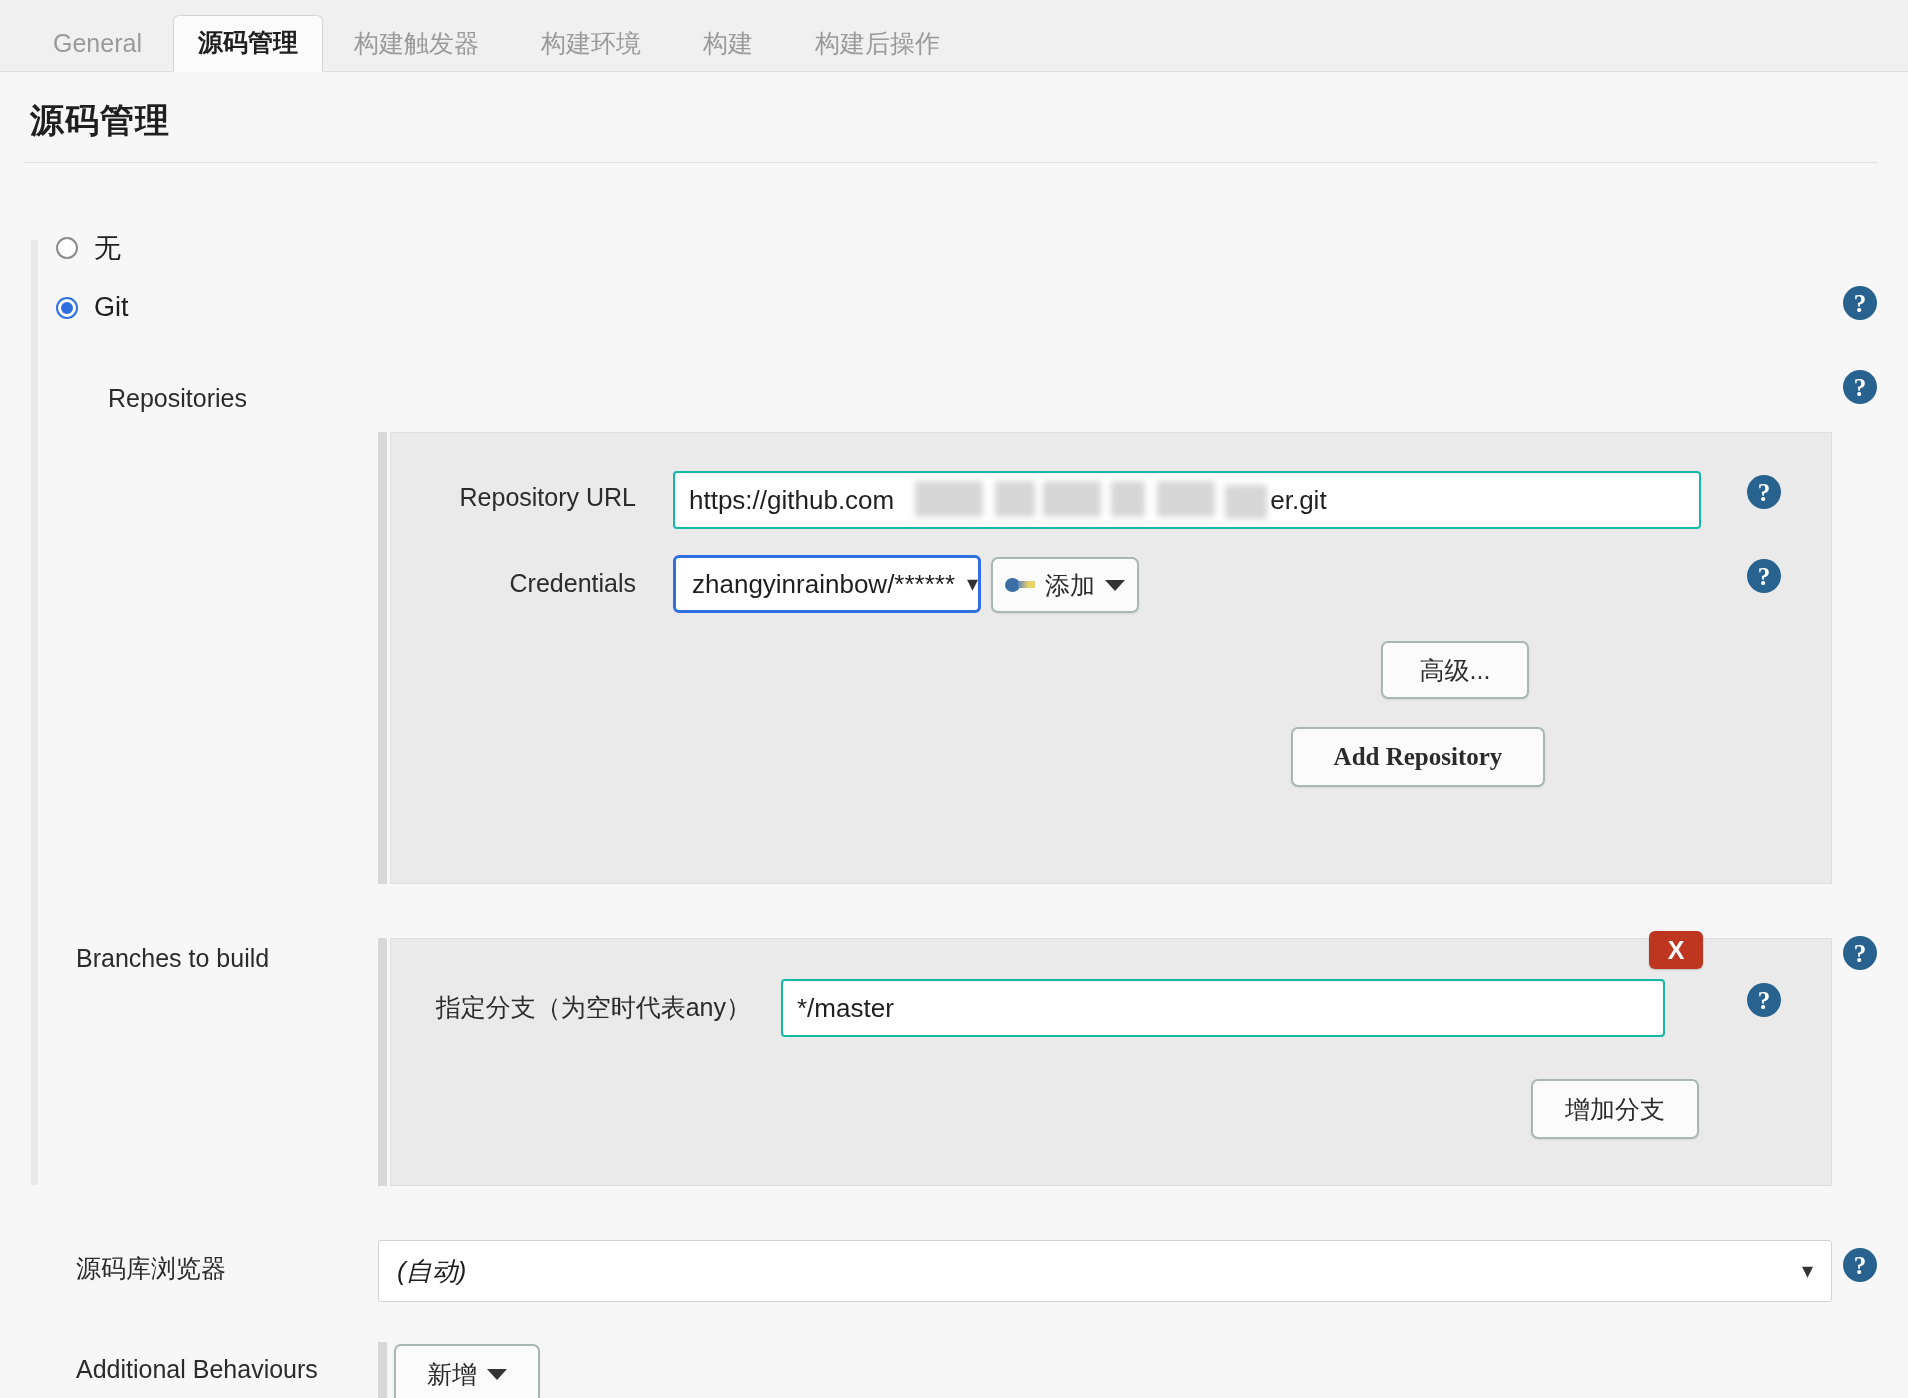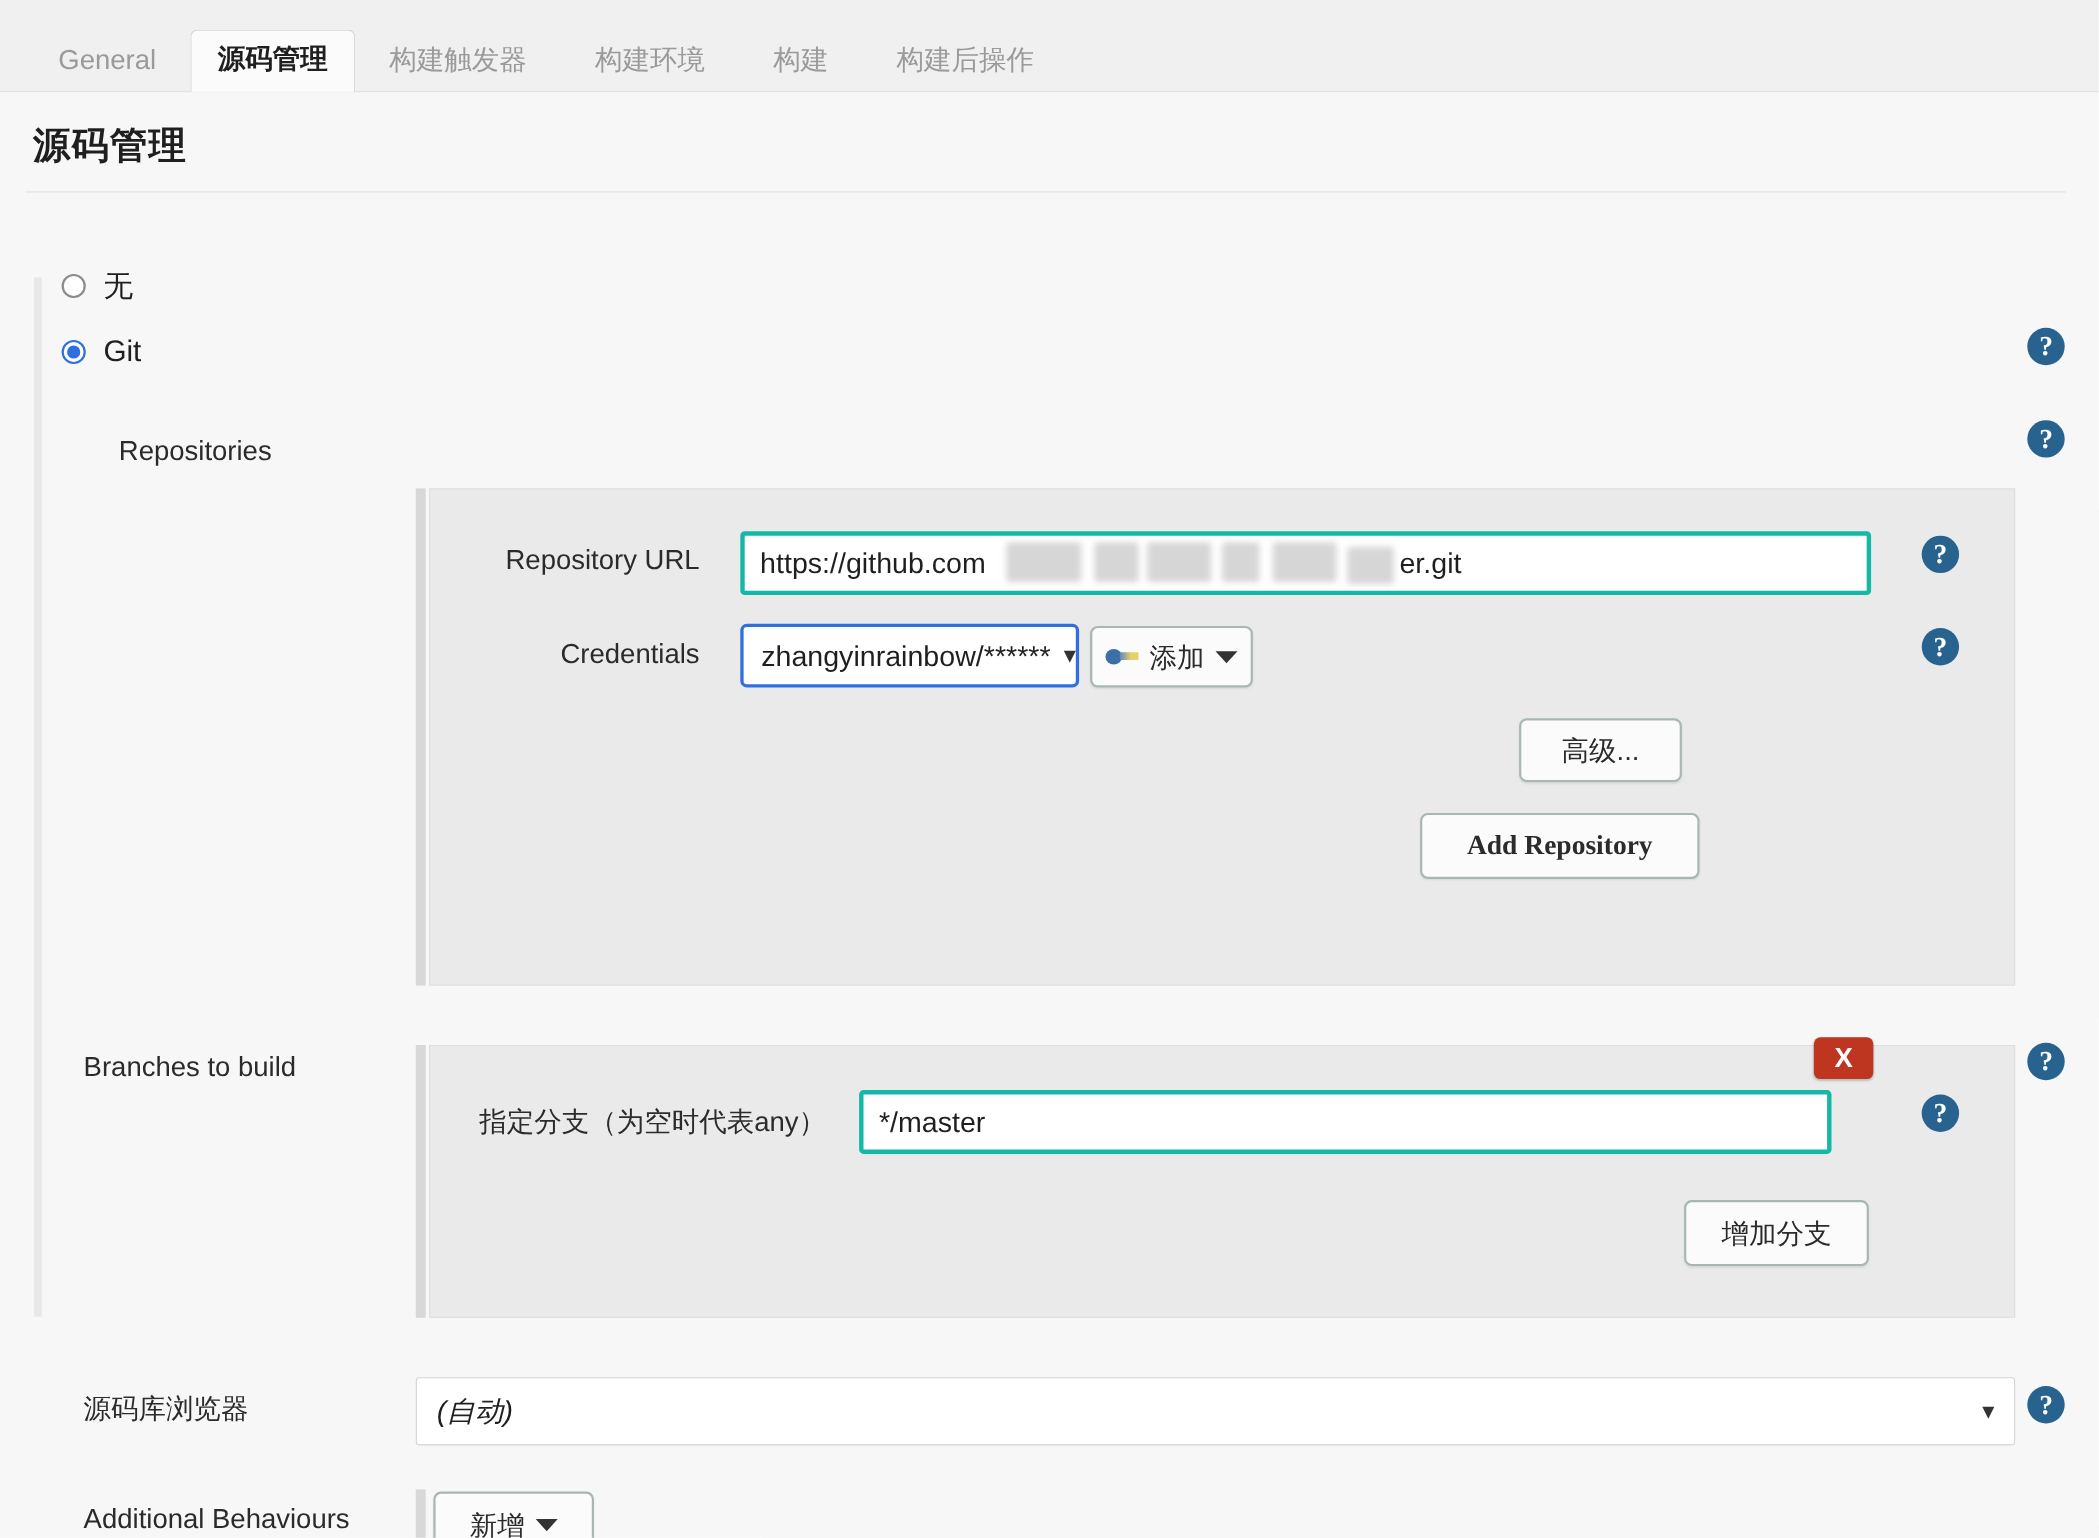--- a/index.html
+++ b/index.html
@@ -9,21 +9,21 @@
     height: 1398px;
     background: #ffffff;
     font-family: "Liberation Sans", "DejaVu Sans", sans-serif;
     color: #333333;
     overflow: hidden;
   }
 
   
   .tabbar {
     position: relative;
-    height: 84px;
+    height: 72px;
     background: #f0f0f0;
     border-bottom: 1px solid #dcdcdc;
     display: flex;
     align-items: flex-end;
     padding-left: 22px;
   }
   .tab {
     font-size: 25px;
     color: #9a9a9a;
     padding: 14px 30px 16px 30px;
@@ -128,21 +128,21 @@
     position: absolute;
     font-size: 25px;
     color: #2b2b2b;
     text-align: right;
     white-space: nowrap;
   }
 
   .textbox {
     position: absolute;
     background: #ffffff;
-    border: 4px solid #14b8a6;
+    border: 2px solid #14b8a6;
     border-radius: 4px;
     font-size: 26px;
     color: #1f1f1f;
     padding: 0 14px;
     display: flex;
     align-items: center;
     box-shadow: 0 1px 2px rgba(0,0,0,0.05) inset;
     font-family: "Liberation Sans", sans-serif;
   }
 

